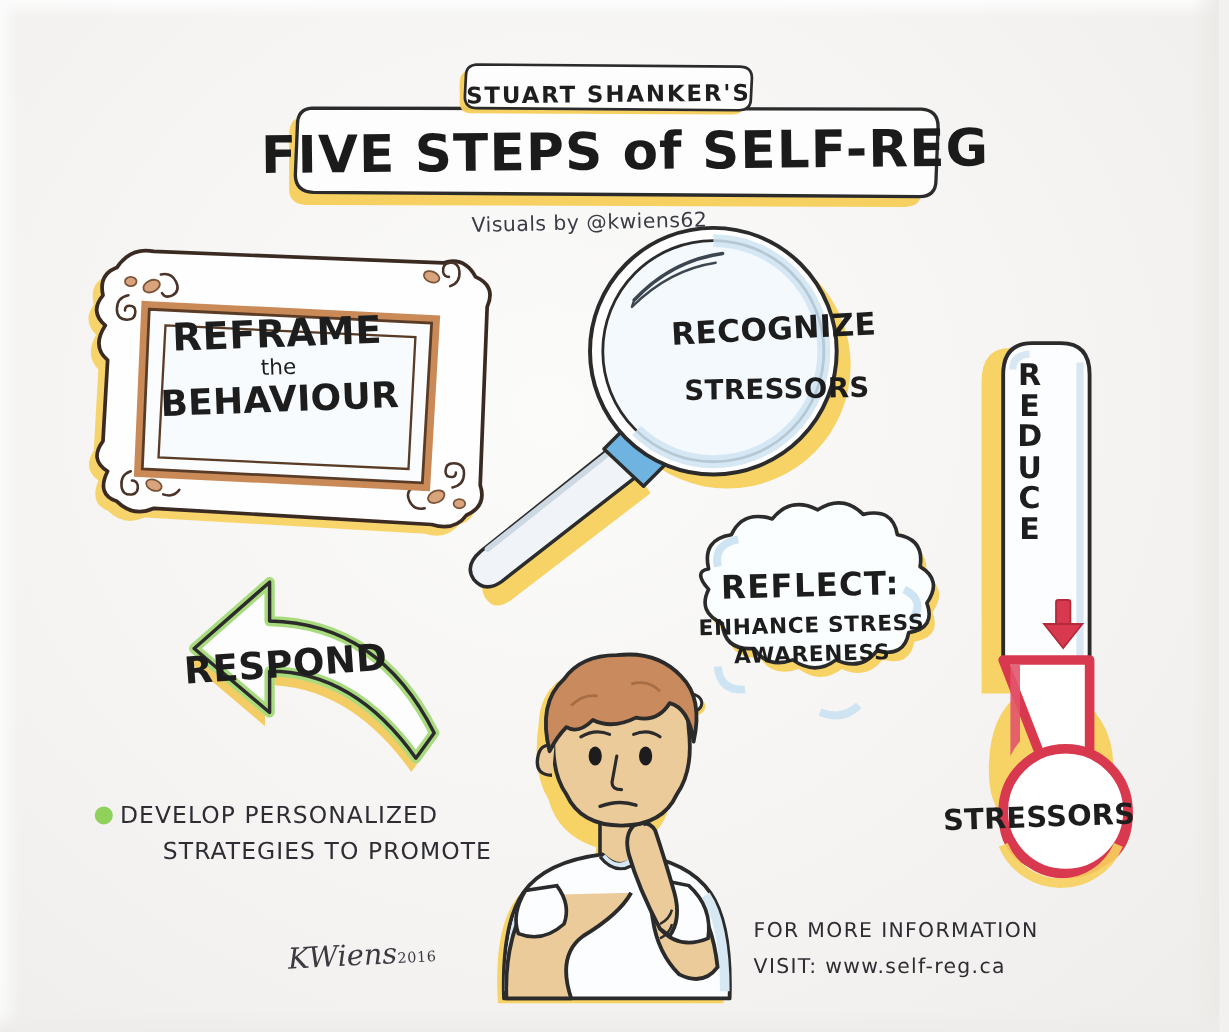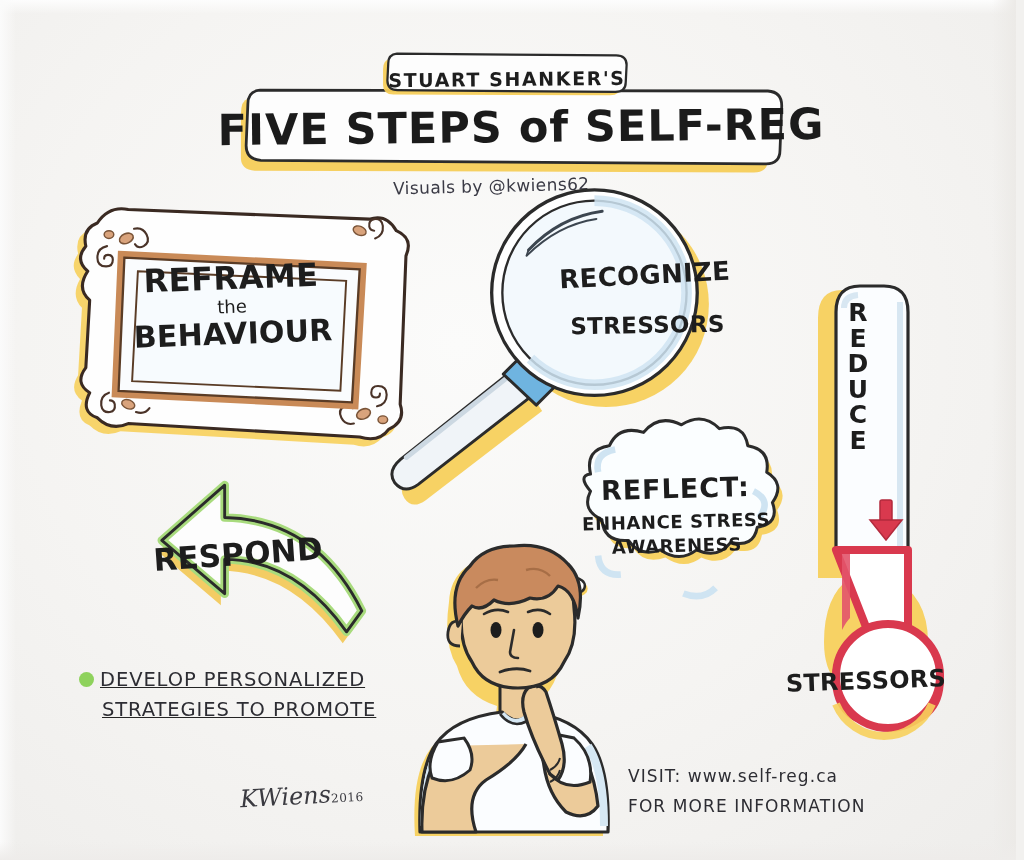--- a/index.html
+++ b/index.html
@@ -111,27 +111,27 @@
     position:absolute;left:148px;top:532px;width:180px;height:44px;
     display:flex;align-items:center;justify-content:center;
     font-size:31px;letter-spacing:.2px;color:#1d1d1d;font-weight:600;
     transform:rotate(-4deg);
   }
   .bullet-dot{
     position:absolute;left:79px;top:672px;width:15px;height:15px;
     border-radius:50%;background:#8ed25c;
   }
   .bullet-lines{
-    position:absolute;left:100px;top:665px;width:310px;text-decoration:underline;
+    position:absolute;left:100px;top:665px;width:310px;
   }
   .bullet-lines div{
     font-size:19.5px;letter-spacing:.9px;color:#2d2d33;
     line-height:1.55;white-space:nowrap;
   }
-  .bullet-lines .b2{margin-left:2px;}
+  .bullet-lines .b2{margin-left:2px;text-align:right;}
   .bullet-lines .b3{margin-left:2px;}
   .signature{
     position:absolute;left:240px;top:782px;
     font-family:"DejaVu Serif", serif;
     font-style:italic;font-size:24px;color:#3a3a40;
     transform:rotate(-3deg);
   }
   .signature .yr{font-size:12px;font-style:normal;letter-spacing:.5px;}
 
   
@@ -319,22 +319,22 @@
   <div class="abs bullet-dot"></div>
   <div class="abs bullet-lines ink">
     <div class="b1">DEVELOP PERSONALIZED</div>
     <div class="b2">STRATEGIES TO PROMOTE</div>
   </div>
   <div class="abs signature">
     <span>KWiens</span><span class="yr">2016</span>
   </div>
 
   <div class="abs ink" id="footer-block">
+    <div>FOR MORE INFORMATION</div>
     <div>VISIT:  www.self-reg.ca</div>
-    <div>FOR MORE INFORMATION</div>
   </div>
 
   <svg class="abs" id="boy-block" width="250" height="320" viewBox="0 0 250 320">
 
     <g transform="translate(-7,6)" fill="#f7d05c" opacity="0.95">
       <path d="M58,66 Q60,22 118,18 Q176,20 178,72 Q182,110 168,132 Q160,166 128,172
                L132,188 Q178,190 196,212 Q214,236 212,300 L24,300 Q20,238 40,212
                Q58,190 104,186 L106,170 Q74,160 66,130 Q52,108 58,66 Z"></path>
     </g>
 

